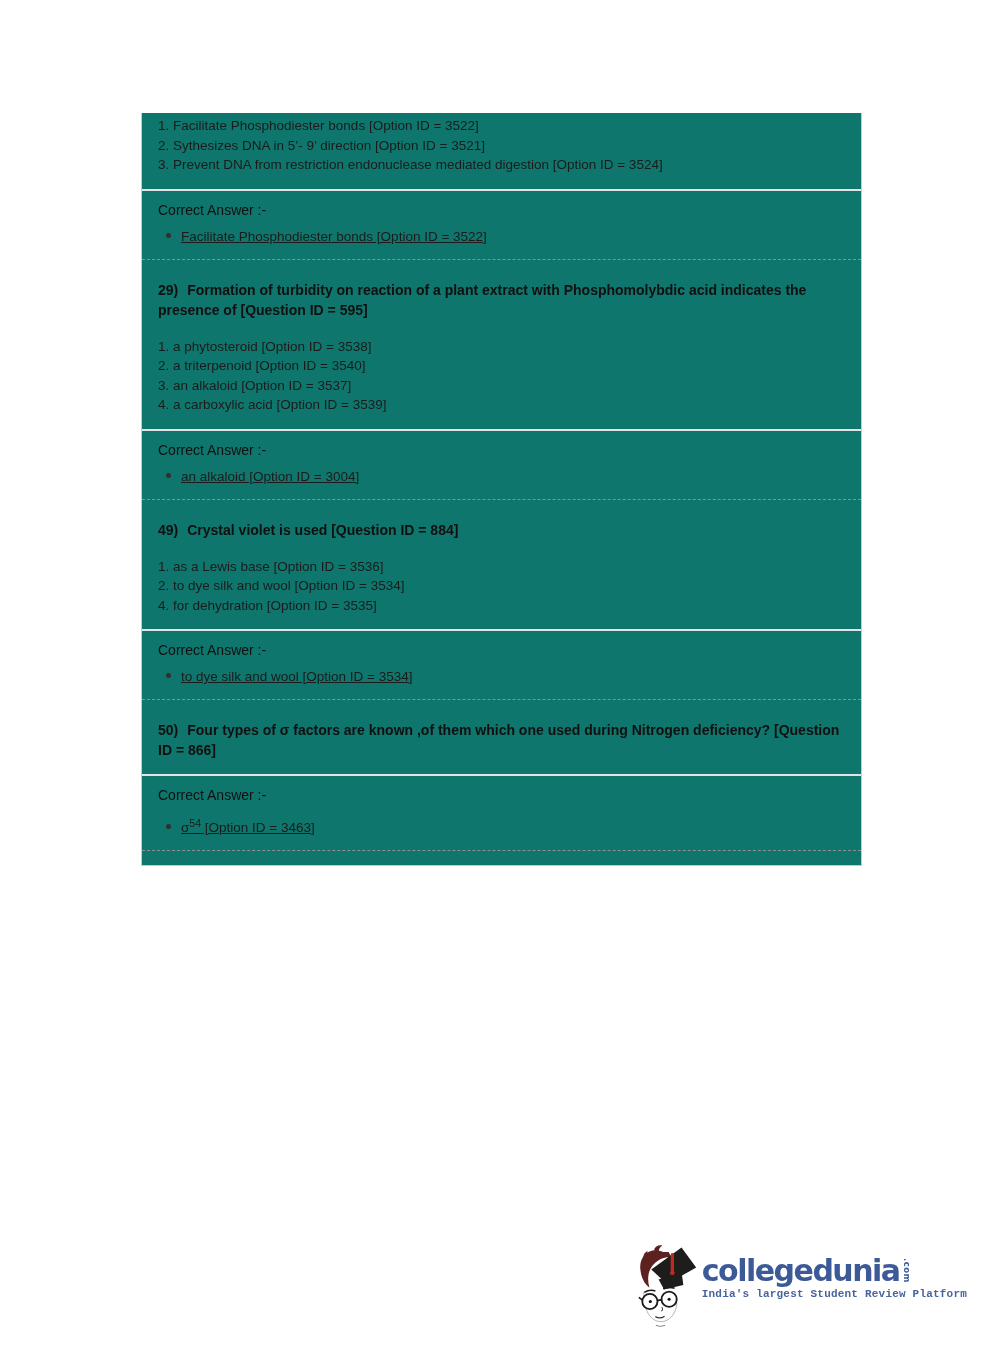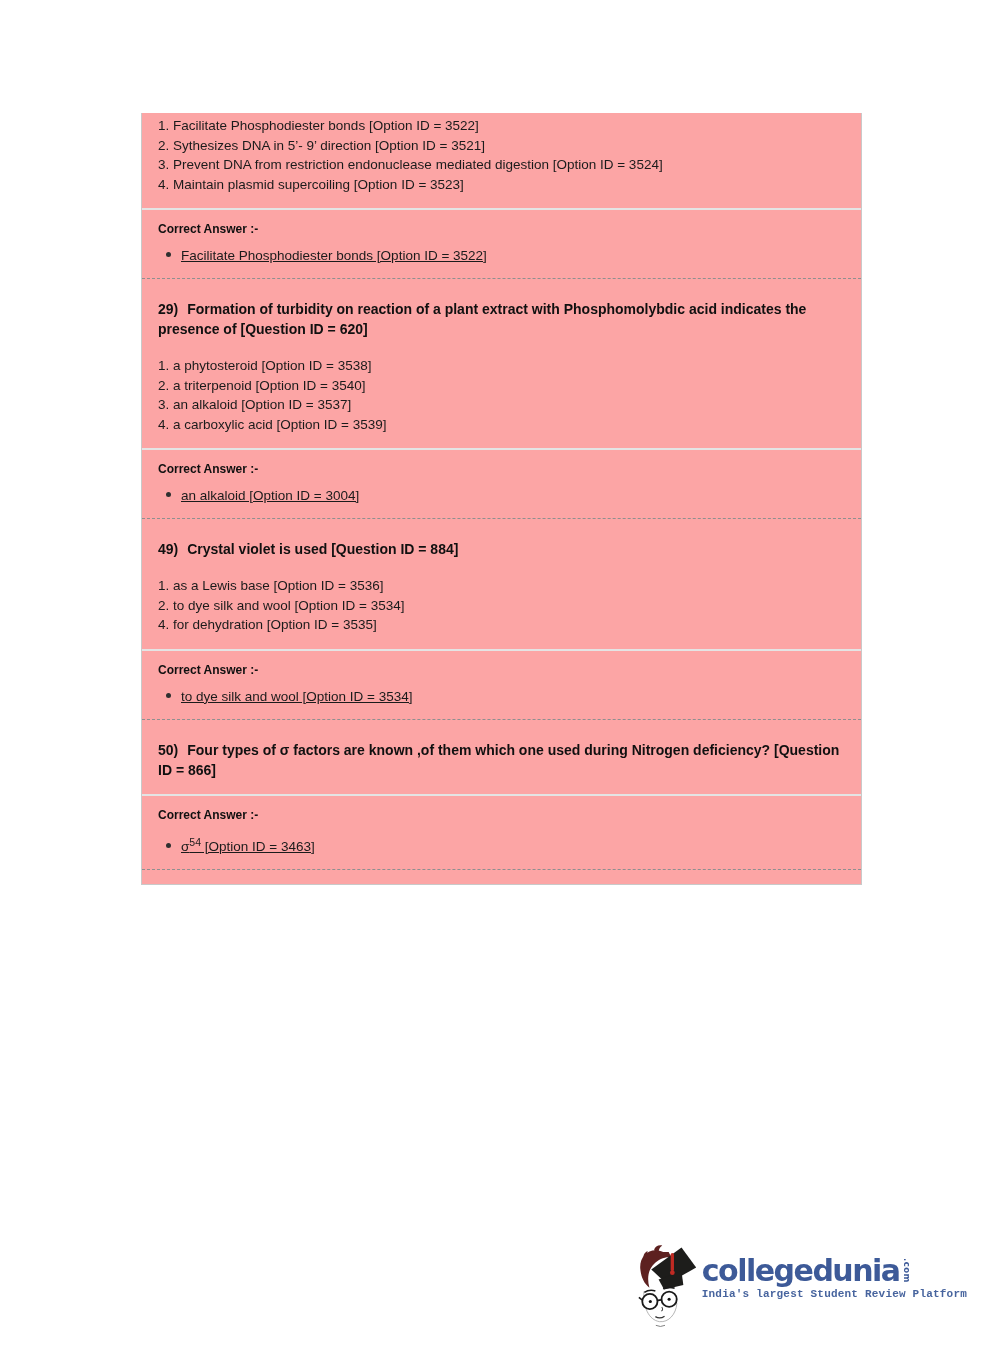--- a/index.html
+++ b/index.html
@@ -10,21 +10,21 @@
     position: relative;
     font-family: "Liberation Sans", "DejaVu Sans", sans-serif;
     color: #1b1b1b;
     overflow: hidden;
   }
 
   .content-box {
     position: absolute;
     left: 141px; top: 113px;
     width: 721px;
-    background: #fca5a5;
+    background: #0f766e;
     border-left: 1px solid #c9c9c9;
     border-right: 1px solid #c9c9c9;
     border-bottom: 1px solid #c9c9c9;
     padding-bottom: 14px;
     font-size: 13.5px;
   }
 
   .q-heading {
     font-size: 14px;
     font-weight: bold;
@@ -43,22 +43,22 @@
   ul.options li { line-height: 19.5px; }
 
   sup { font-size: 10.5px; }
 
   .answer-section {
     margin-top: 14px;
     border-top: 2px solid #e4e4e4;
     padding: 9px 16px 0 16px;
   }
   .answer-label {
-    font-weight: bold;
-    font-size: 12px;
+    font-weight: normal;
+    font-size: 14px;
     color: #101010;
     line-height: 20px;
   }
   .answer-line {
     margin-top: 7px;
     line-height: 20px;
     text-decoration: underline;
   }
   .bullet {
     display: inline-block;
@@ -113,33 +113,32 @@
 </style>
 </head>
 <body>
 
 <div class="content-box">
 
   <ul class="options first">
     <li>1. Facilitate Phosphodiester bonds [Option ID = 3522]</li>
     <li>2. Sythesizes DNA in 5’- 9’ direction [Option ID = 3521]</li>
     <li>3. Prevent DNA from restriction endonuclease mediated digestion [Option ID = 3524]</li>
-    <li>4. Maintain plasmid supercoiling [Option ID = 3523]</li>
   </ul>
   <div class="answer-section">
     <div class="answer-label">Correct Answer :-</div>
     <div class="answer-line">
       <span class="bullet"></span><span>Facilitate Phosphodiester bonds [Option ID = 3522]</span>
     </div>
   </div>
   <div class="dashed-divider"></div>
 
   <div class="question-block">
     <div class="q-heading">
-      <span class="q-num">29)</span><span>Formation of turbidity on reaction of a plant extract with Phosphomolybdic acid indicates the presence of [Question ID = 620]</span>
+      <span class="q-num">29)</span><span>Formation of turbidity on reaction of a plant extract with Phosphomolybdic acid indicates the presence of [Question ID = 595]</span>
     </div>
     <ul class="options">
       <li>1. a phytosteroid [Option ID = 3538]</li>
       <li>2. a triterpenoid [Option ID = 3540]</li>
       <li>3. an alkaloid [Option ID = 3537]</li>
       <li>4. a carboxylic acid [Option ID = 3539]</li>
     </ul>
     <div class="answer-section">
       <div class="answer-label">Correct Answer :-</div>
       <div class="answer-line">

